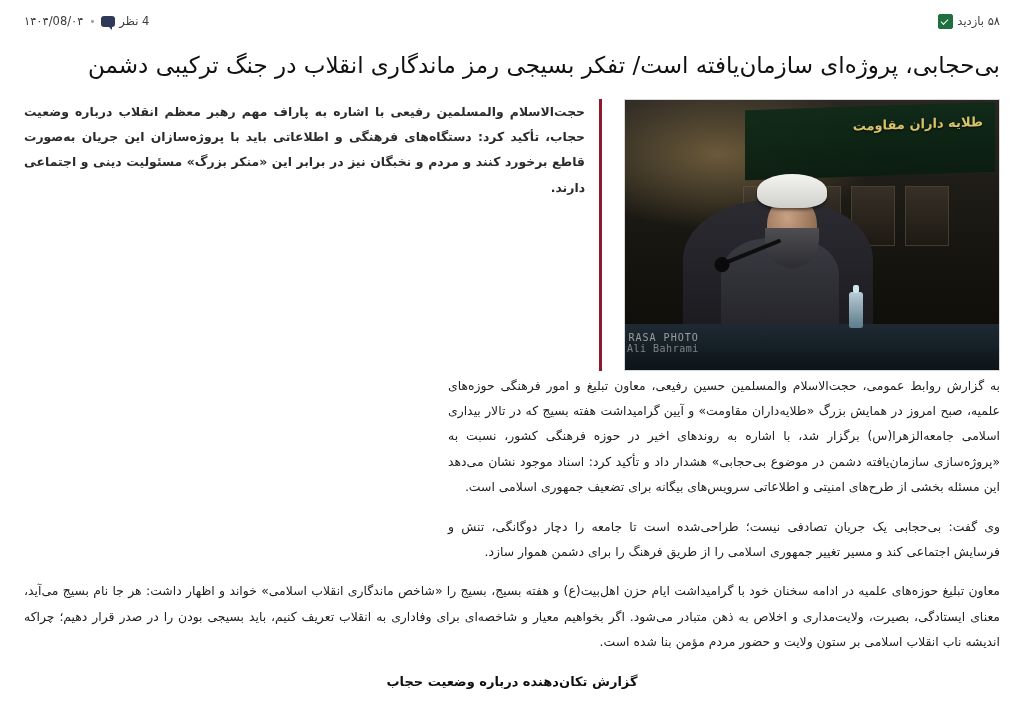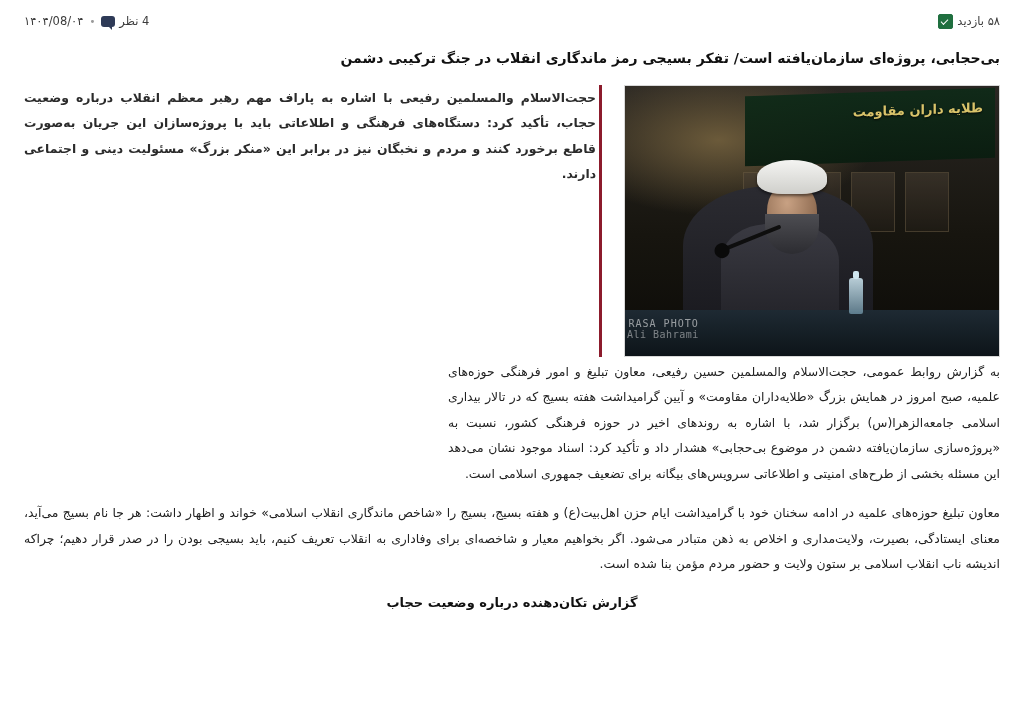--- a/index.html
+++ b/index.html
@@ -86,22 +86,22 @@
 
   
   .kicker {
     font-size: 11.5px;
     color: #8a8a8a;
     text-align: right;
     margin-top: 6px;
     letter-spacing: 0;
   }
   .headline {
-    font-size: 14px;
-    font-weight: bold;
+    font-size: 23px;
+    font-weight: normal;
     color: #111;
     text-align: right;
     margin-top: 12px;
     line-height: 1.5;
   }
 
   
   .top-wrap {
     display: flex;
     flex-direction: row;
@@ -246,21 +246,21 @@
   .ph-wm small {
     display: block;
     font-size: 10px;
     letter-spacing: .5px;
     opacity: .8;
   }
 
   .lead {
     flex: 1 1 auto;
     border-right: 3px solid #8c1b2c;
-    padding-right: 3px;
+    padding-right: 14px;
     font-size: 12.4px;
     line-height: 2.05;
     color: #2b2b2b;
     text-align: justify;
     font-weight: bold;
   }
 
   
   .body-col {
     margin-top: 2px;
@@ -334,19 +334,20 @@
           <small>Ali Bahrami</small>
         </div>
       </div>
     </div>
 
     <div class="lead">حجت‌الاسلام والمسلمین رفیعی با اشاره به پاراف مهم رهبر معظم انقلاب درباره وضعیت حجاب، تأکید کرد: دستگاه‌های فرهنگی و اطلاعاتی باید با پروژه‌سازان این جریان به‌صورت قاطع برخورد کنند و مردم و نخبگان نیز در برابر این «منکر بزرگ» مسئولیت دینی و اجتماعی دارند.</div>
   </div>
 
   <div class="body-col">
     <p class="para-right">به گزارش روابط عمومی، حجت‌الاسلام والمسلمین حسین رفیعی، معاون تبلیغ و امور فرهنگی حوزه‌های علمیه، صبح امروز در همایش بزرگ «طلایه‌داران مقاومت» و آیین گرامیداشت هفته بسیج که در تالار بیداری اسلامی جامعه‌الزهرا(س) برگزار شد، با اشاره به روندهای اخیر در حوزه فرهنگی کشور، نسبت به «پروژه‌سازی سازمان‌یافته دشمن در موضوع بی‌حجابی» هشدار داد و تأکید کرد: اسناد موجود نشان می‌دهد این مسئله بخشی از طرح‌های امنیتی و اطلاعاتی سرویس‌های بیگانه برای تضعیف جمهوری اسلامی است.</p>
+    <p class="para-right">وی گفت: بی‌حجابی یک جریان تصادفی نیست؛ طراحی‌شده است تا جامعه را دچار دوگانگی، تنش و فرسایش اجتماعی کند و مسیر تغییر جمهوری اسلامی را از طریق فرهنگ را برای دشمن هموار سازد.</p>
     <p>معاون تبلیغ حوزه‌های علمیه در ادامه سخنان خود با گرامیداشت ایام حزن اهل‌بیت(ع) و هفته بسیج، بسیج را «شاخص ماندگاری انقلاب اسلامی» خواند و اظهار داشت: هر جا نام بسیج می‌آید، معنای ایستادگی، بصیرت، ولایت‌مداری و اخلاص به ذهن متبادر می‌شود. اگر بخواهیم معیار و شاخصه‌ای برای وفاداری به انقلاب تعریف کنیم، باید بسیجی بودن را در صدر قرار دهیم؛ چراکه اندیشه ناب انقلاب اسلامی بر ستون ولایت و حضور مردم مؤمن بنا شده است.</p>
 
     <div class="subhead">گزارش تکان‌دهنده درباره وضعیت حجاب</div>
 
   </div>
 
 </div>
 
 </body></html>

